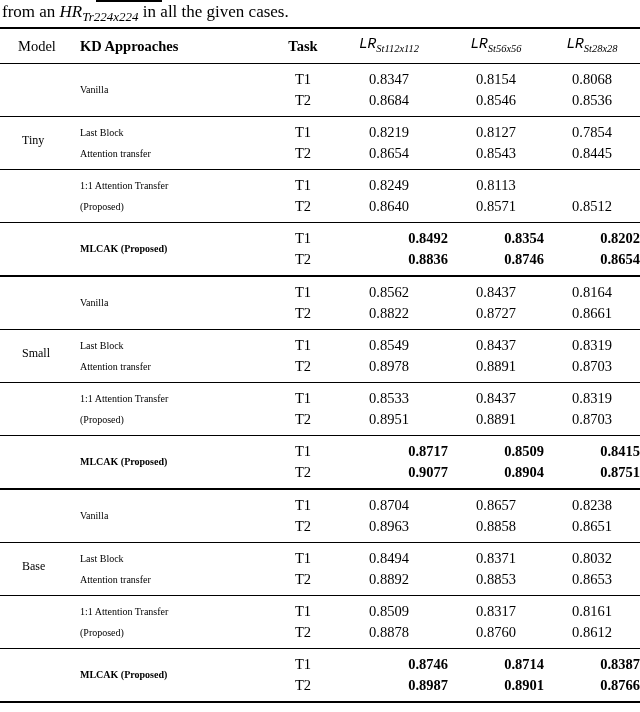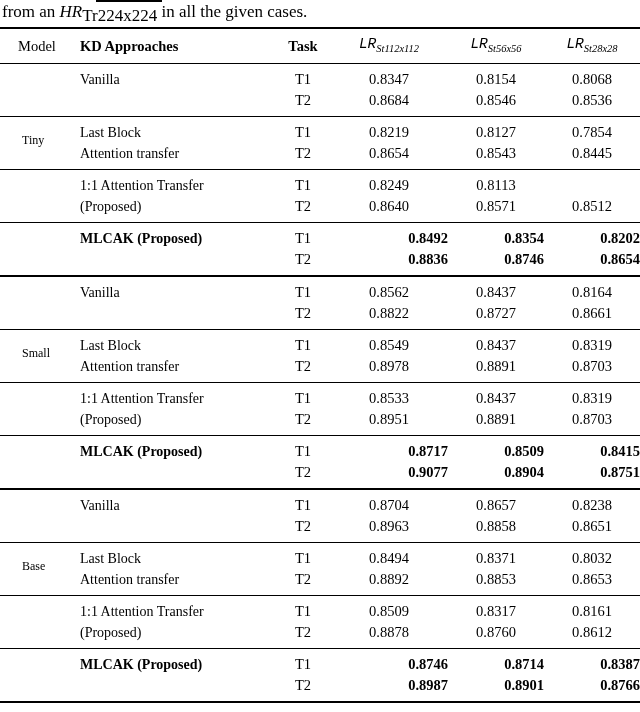--- a/index.html
+++ b/index.html
@@ -15,21 +15,21 @@
   .caption {
     position: relative;
     height: 27px;
     font-size: 17px;
     line-height: 24px;
     padding-left: 2px;
     overflow: hidden;
     white-space: nowrap;
   }
   .caption .math { font-style: italic; }
-  .caption sub { font-size: 17px; }
+  .caption sub { font-style: italic; font-size: 13px; }
   .artifact {
     position: absolute;
     top: 0; left: 96px;
     width: 66px; height: 2px;
     background: #000;
   }
 
   .table { border-bottom: 2px solid #000; }
 
   
@@ -64,22 +64,22 @@
 
   
   .block { display: flex; padding: 5px 0 5px 70px; }
   .block + .block { border-top: 1px solid #000; }
   .name {
     width: 206px;
     box-sizing: border-box;
     padding-left: 10px;
     display: flex;
     flex-direction: column;
-    justify-content: flex-start;
-    font-size: 14px;
+    justify-content: center;
+    font-size: 10px;
     line-height: 21px;
   }
   .rows { flex: 1; display: flex; flex-direction: column; }
   .trow {
     display: grid;
     grid-template-columns: 54px 118px 96px 96px;
     font-size: 14.5px;
     line-height: 21px;
   }
   .cell { text-align: center; }

